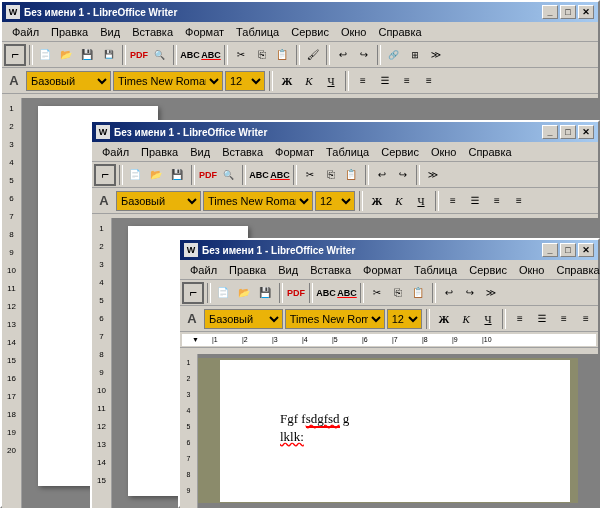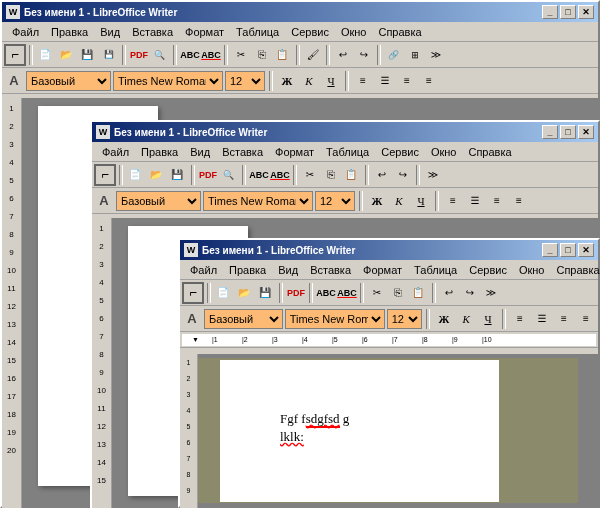--- a/index.html
+++ b/index.html
@@ -104,21 +104,21 @@
       align-items: center;
       padding: 1px 2px;
       height: 26px;
       border-bottom: 1px solid #a0a0a0;
       gap: 2px;
     }
 
     .fmt-select {
       height: 20px;
       font-size: 11px;
-      background: #fdba74;
+      background: #eab308;
       border: 1px solid #808080;
     }
 
     
     .win1 {
       top: 0; left: 0;
       width: 600px; height: 508px;
     }
 
     .win2 {
@@ -386,21 +386,21 @@
     <div style="position:absolute; left:0; top:0; width:18px; height:156px; background:#d4d0c8; border-right:1px solid #a0a0a0;">
       <div style="font-size:7px; color:#000; padding:1px; text-align:center; line-height:16px;">
         1<br>2<br>3<br>4<br>5<br>6<br>7<br>8<br>9
       </div>
     </div>
 
     <div style="position:absolute; left:18px; top:4px; width:390px; height:148px;">
 
       <div style="position:absolute; left:0; top:0; width:380px; height:145px; background:#8b8b6b;"></div>
 
-      <div style="position:absolute; left:22px; top:2px; width:279px; height:142px; background:white;">
+      <div style="position:absolute; left:22px; top:2px; width:350px; height:142px; background:white;">
 
         <div style="position:absolute; top:50px; left:60px; font-family:'Times New Roman',serif; font-size:13px; color:#000; line-height:1.4;">
           <div>
             <span style="position:relative;">
               Fgf f<span style="border-bottom:2px solid red; text-decoration:underline wavy red;">sdgfsd</span> g
             </span>
           </div>
           <div>
             <span style="text-decoration:underline; text-decoration-color:red; text-decoration-style:wavy;">lklk:</span>
           </div>

